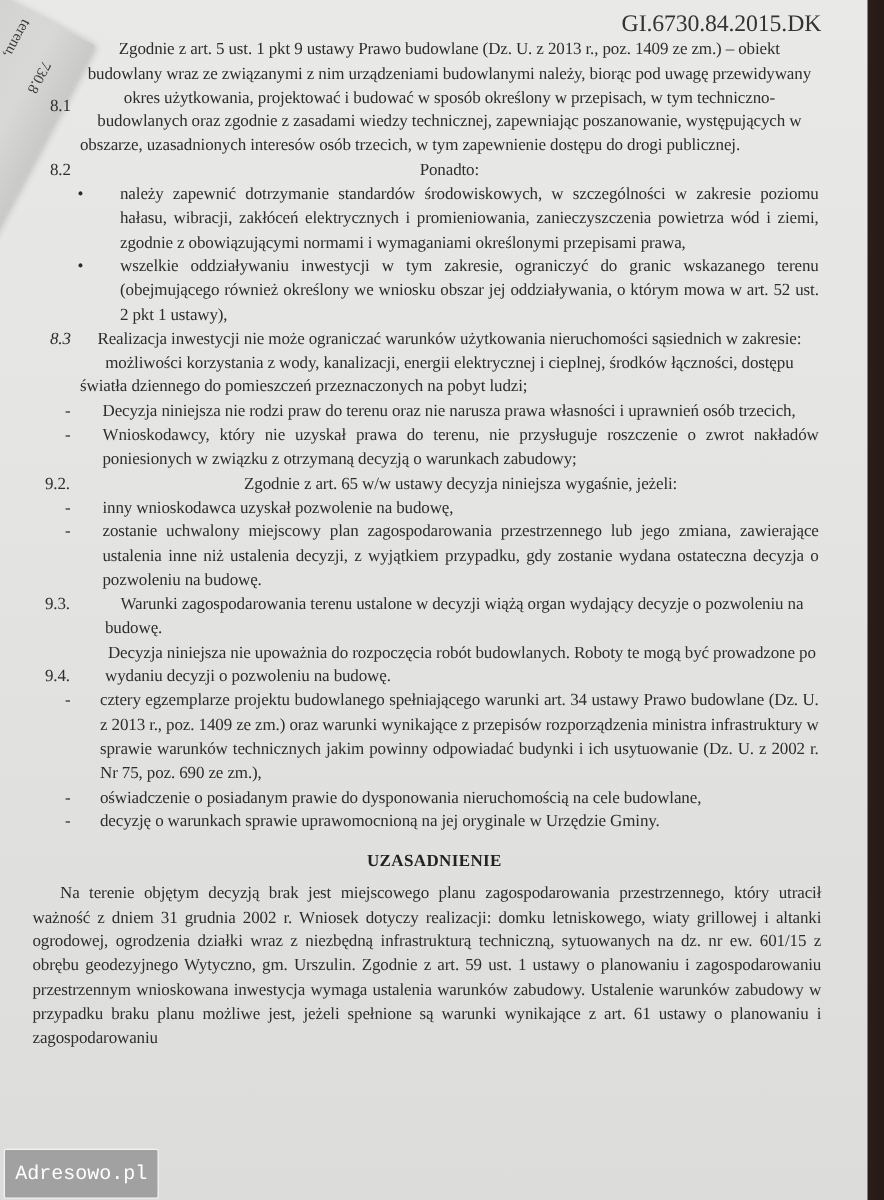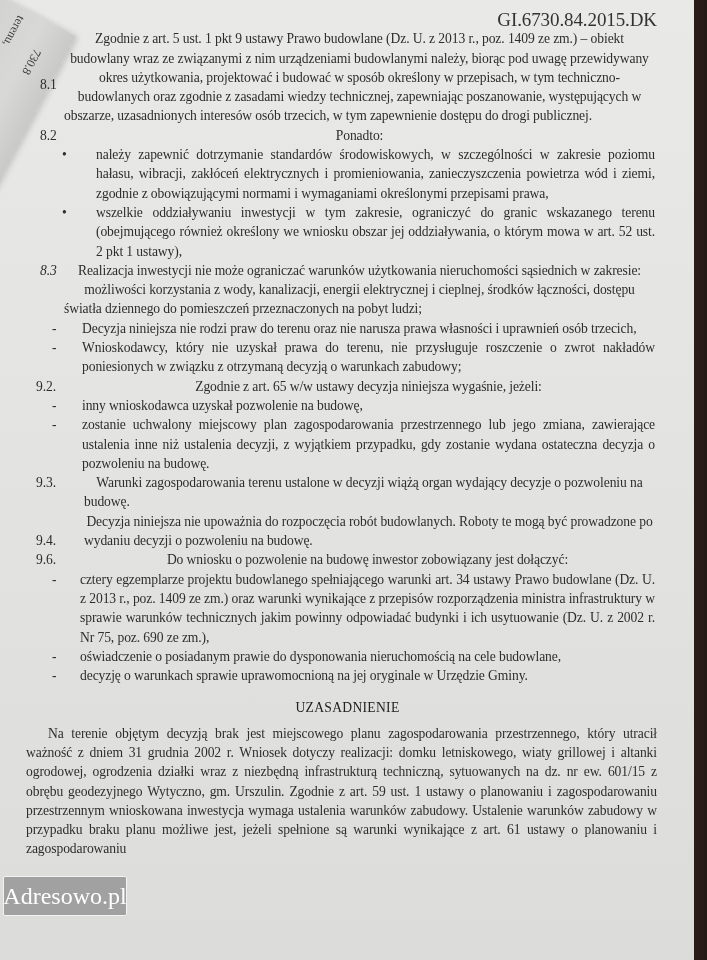--- a/index.html
+++ b/index.html
@@ -36,27 +36,27 @@
   p { margin: 0; }
   .just { text-align: justify; text-align-last: left; }
   .h { font-weight: bold; color: #1d1d1d; }
   .indent-num { display: flex; }
   .num { flex: 0 0 auto; }
   .body-block { flex: 1; text-align: center; }
   .bul { display: flex; }
   .bul .mark { flex: 0 0 46px; padding-left: 12px; box-sizing: border-box; }
   .bul .txt { flex: 1; }
   .num9 { flex: 0 0 42px; }
-  .center-h { text-align: center; font-weight: normal; margin: 13px 0 6px 0; letter-spacing: 0.3px; color: #222; }
+  .center-h { text-align: center; font-weight: bold; margin: 13px 0 6px 0; letter-spacing: 0.3px; color: #222; }
   .para-indent { text-indent: 22px; }
   .watermark {
-    position: absolute; left: 3px; top: 876px; width: 122px; height: 38px;
+    position: absolute; left: 3px; top: 919px; width: 122px; height: 38px;
     background: rgba(150,150,150,0.85); border: 1px solid #f2f2f2;
     border-radius: 2px; color: #ffffff;
-    font-family: Liberation Serif, serif; font-size: 24px;
+    font-family: Liberation Mono, monospace; font-size: 16px;
     display: flex; align-items: center; justify-content: center;
   }
 </style>
 </head>
 <body>
 
 <div class="page"></div>
 <div class="edge-shadow"></div>
 
 <div class="folded-page">
@@ -116,24 +116,20 @@
   </div>
 
   <div class="indent-num" style="margin-left:-4px;">
     <span class="num num9" style="flex-basis:48px;">9.3.</span>
     <p class="body-block just">Warunki zagospodarowania terenu ustalone w decyzji wiążą organ wydający decyzje o pozwoleniu na budowę.</p>
   </div>
   <div class="indent-num" style="margin-left:-4px;align-items:flex-end;">
     <span class="num num9" style="flex-basis:48px;">9.4.</span>
     <p class="body-block just">Decyzja niniejsza nie upoważnia do rozpoczęcia robót budowlanych. Roboty te mogą być prowadzone po wydaniu decyzji o pozwoleniu na budowę.</p>
   </div>
-  <div class="indent-num" style="margin-left:-4px;">
-    <span class="num num9" style="flex-basis:44px;">9.6.</span>
-    <p class="body-block">Do wniosku o pozwolenie na budowę inwestor zobowiązany jest dołączyć:</p>
-  </div>
   <div class="bul">
     <span class="mark" style="flex-basis:40px;">-</span>
     <p class="txt just">cztery egzemplarze projektu budowlanego spełniającego warunki art. 34 ustawy Prawo budowlane (Dz. U. z 2013 r., poz. 1409 ze zm.) oraz warunki wynikające z przepisów rozporządzenia ministra infrastruktury w sprawie warunków technicznych jakim powinny odpowiadać budynki i ich usytuowanie (Dz. U. z 2002 r. Nr 75, poz. 690 ze zm.),</p>
   </div>
   <div class="bul">
     <span class="mark" style="flex-basis:40px;">-</span>
     <p class="txt">oświadczenie o posiadanym prawie do dysponowania nieruchomością na cele budowlane,</p>
   </div>
   <div class="bul">
     <span class="mark" style="flex-basis:40px;">-</span>

